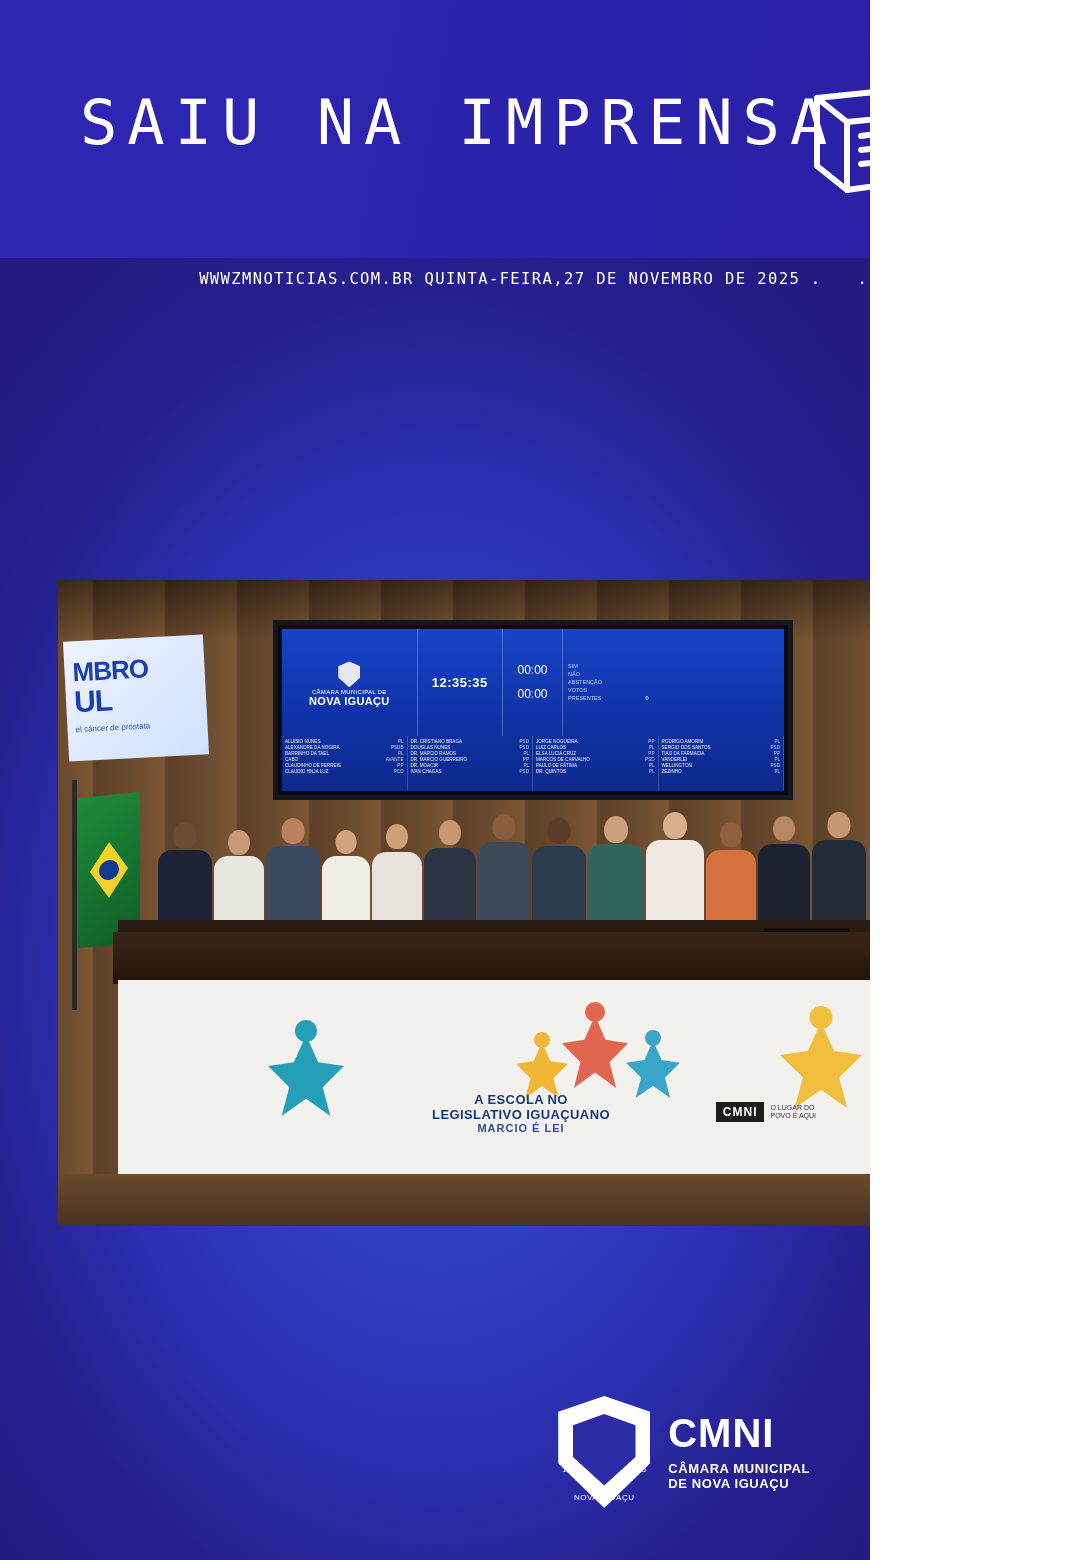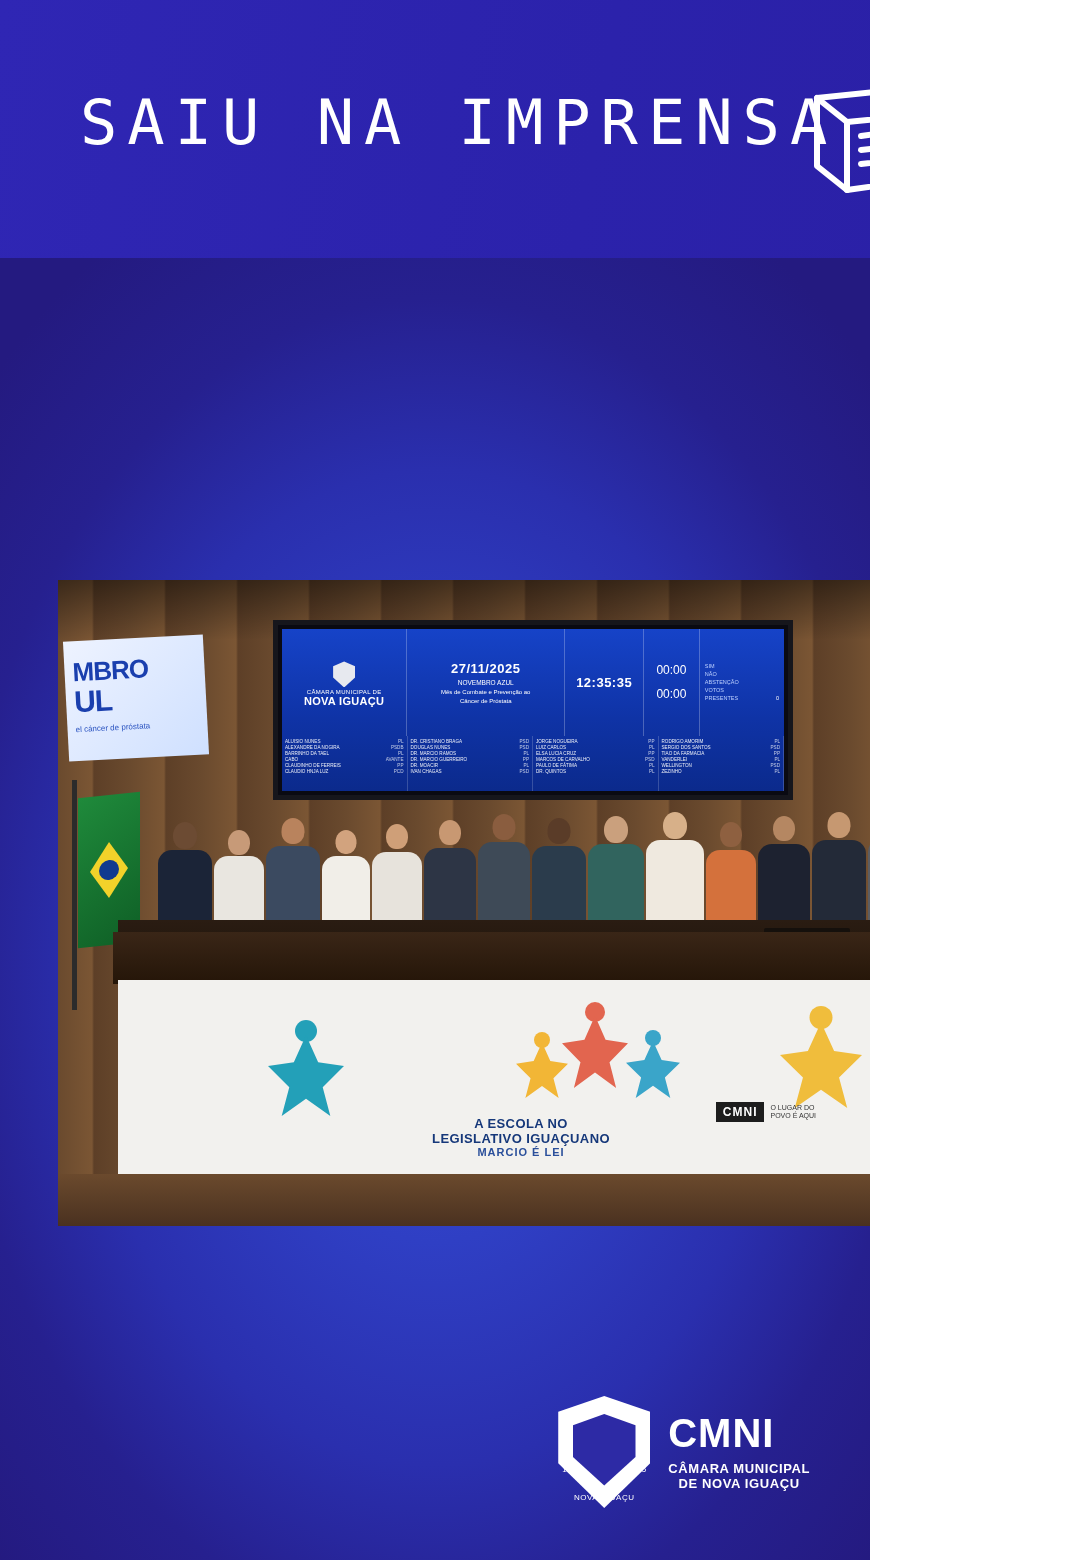--- a/index.html
+++ b/index.html
@@ -149,21 +149,21 @@
   }
   .banner-inner { position: relative; width:100%; height:100%; }
   .star-fig { position: absolute; }
   .star-fig .head { border-radius: 50%; position:absolute; left:50%; transform:translateX(-50%); top:0; }
   .star-fig .body {
     position:absolute; top:0; left:0; width:100%; height:100%;
     clip-path: polygon(50% 16%, 66% 44%, 100% 48%, 72% 70%, 82% 100%, 50% 82%, 18% 100%, 28% 70%, 0% 48%, 34% 44%);
   }
   .banner-text {
     position:absolute; left:50%; transform:translateX(-50%); top: 112px;
-    text-align:center; color:#16387a; font-family:"Liberation Sans",sans-serif;margin-top:24px;
+    text-align:center; color:#16387a; font-family:"Liberation Sans",sans-serif;
   }
   .bt1 { font-size: 13px; font-weight:700; letter-spacing:.4px; }
   .bt2 { font-size: 13px; font-weight:700; letter-spacing:.4px; }
   .bt3 { font-size: 11px; font-weight:600; letter-spacing:1px; color:#2a4f9b; }
   .cmni-tag {
     position:absolute; right: 108px; top: 122px;
     display:flex; align-items:center; gap:6px;
   }
   .cmni-box { background:#1d1d1d; color:#fff; font-size:12px; font-weight:700; padding:3px 7px; letter-spacing:1px; }
   .cmni-slogan { font-size:7px; color:#333; line-height:1.15; }
@@ -228,21 +228,21 @@
   .crest-yr-l, .crest-yr-r {
     position:absolute; bottom:34px; font-size:8px; color:#fff; font-family:"Liberation Sans",sans-serif;
   }
   .crest-yr-l { left:4px; } .crest-yr-r { right:4px; }
   .crest-name {
     position:absolute; bottom:6px; left:0; width:100%; text-align:center;
     font-size:8px; color:#ffffff; letter-spacing:.5px;
   }
   .wordmark { color:#fff; }
   .wm-main { font-size: 40px; font-weight: 700; letter-spacing: 1px; line-height: 1; }
-  .wm-sub1, .wm-sub2 { font-size: 13px; font-weight: 700; letter-spacing: .6px; text-align: center; }
+  .wm-sub1, .wm-sub2 { font-size: 13px; font-weight: 700; letter-spacing: .6px; }
   .wm-sub1 { margin-top: 8px; }
 </style>
 </head>
 <body>
 
 <div class="poster">
 
   <div class="header-band">
     <div class="yellow-block"></div>
     <div class="title-main">SAIU NA IMPRENSA</div>
@@ -253,40 +253,38 @@
         <path d="M52 50 L150 40"></path>
         <path d="M66 64 L96 60"></path>
         <path d="M66 78 L118 72"></path>
         <path d="M66 92 L132 84"></path>
         <path d="M108 56 L108 56"></path>
       </g>
       <rect x="76" y="30" width="22" height="14" fill="#ffffff"></rect>
     </svg>
   </div>
 
+  <div class="subline">
+    <span>WWWZMNOTICIAS.COM.BR QUINTA-FEIRA,27 DE NOVEMBRO DE 2025</span>
+    <span class="dots">.    .</span>
+  </div>
 
 
   <div class="photo">
     <div class="wall"></div>
     <div class="wall-top-shadow"></div>
 
     <div class="screen-wrap">
       <div class="screen">
         <div class="screen-top">
           <div class="scr-col-left">
             <div class="crest"></div>
             <div class="scr-city-small">CÂMARA MUNICIPAL DE</div>
             <div class="scr-city-big">NOVA IGUAÇU</div>
           </div>
-          <div class="scr-col-mid">
-            <div class="scr-date">27/11/2025</div>
-            <div class="scr-sub1">NOVEMBRO AZUL</div>
-            <div class="scr-sub2">Mês de Combate e Prevenção ao</div>
-            <div class="scr-sub2">Câncer de Próstata</div>
-          </div>
           <div class="scr-col-clock">
             <div class="scr-clock">12:35:35</div>
           </div>
           <div class="scr-col-timers">
             <div class="scr-timer">00:00</div>
             <div class="scr-timer">00:00</div>
           </div>
           <div class="scr-col-votes">
             <div class="vote-row">
                 <span>SIM</span>

